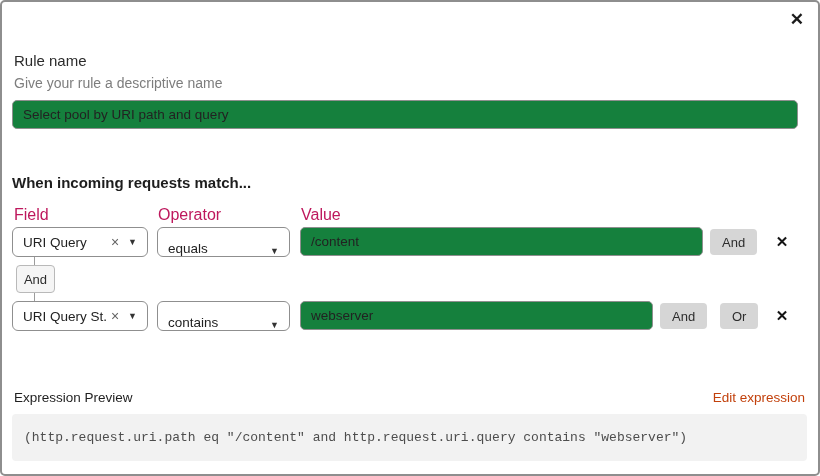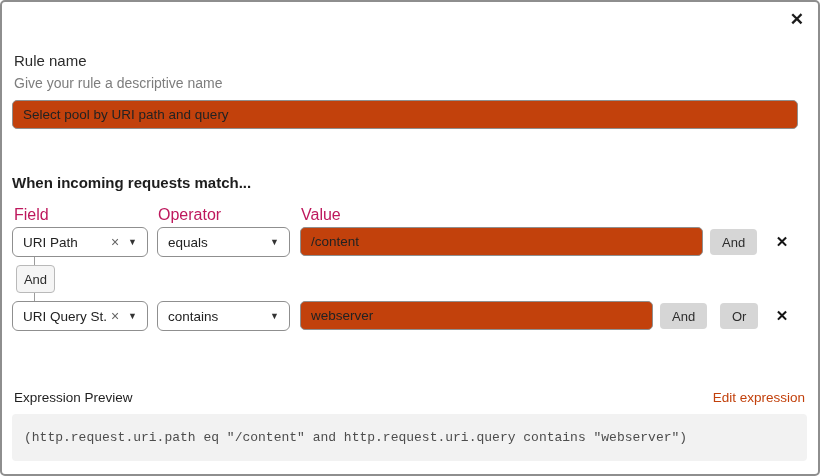--- a/index.html
+++ b/index.html
@@ -53,21 +53,21 @@
     left: 12px;
     top: 73px;
     font-size: 14px;
     color: #7d7d7d;
   }
   .text-input {
     position: absolute;
     height: 29px;
     border: 1px solid #8f8f8f;
     border-radius: 5px;
-    background: #c2410c;
+    background: #15803d;
     font-family: "Liberation Sans", sans-serif;
     font-size: 13.5px;
     color: #222;
     padding: 0 10px;
     outline: none;
   }
   .rn-input { left: 10px; top: 98px; width: 786px; }
   .match-heading {
     position: absolute;
     left: 10px;
@@ -111,21 +111,21 @@
     line-height: 1;
   }
   .sel-caret {
     font-size: 9px;
     color: #333;
     line-height: 1;
   }
   .row1 .ctrl { top: 225px; }
   .row2 .ctrl { top: 299px; }
   .sel-field    { left: 10px;  width: 136px; }
-  .sel-operator { left: 155px; width: 133px; }
+  .sel-operator { left: 155px; width: 133px; align-items: flex-end; }
   .val-input-1  { left: 298px; width: 403px; }
   .val-input-2  { left: 298px; width: 353px; }
 
   .gray-btn {
     position: absolute;
     height: 26px;
     border: none;
     border-radius: 4px;
     background: #d6d6d6;
     font-family: "Liberation Sans", sans-serif;
@@ -227,21 +227,21 @@
   <input class="text-input rn-input" type="text" value="Select pool by URI path and query" style="">
 
   <div class="match-heading">When incoming requests match...</div>
 
   <div class="col-label col-field">Field</div>
   <div class="col-label col-operator">Operator</div>
   <div class="col-label col-value">Value</div>
 
   <div class="row1">
     <div class="select ctrl sel-field">
-      <span class="sel-text">URI Path</span>
+      <span class="sel-text">URI Query</span>
       <span class="sel-clear">×</span>
       <span class="sel-caret">▼</span>
     </div>
     <div class="select ctrl sel-operator">
       <span class="sel-text">equals</span>
       <span class="sel-caret">▼</span>
     </div>
     <input class="text-input ctrl val-input-1" type="text" value="/content" style="">
     <button class="gray-btn r1-and">And</button>
     <button class="remove-x r1-x">✕</button>

